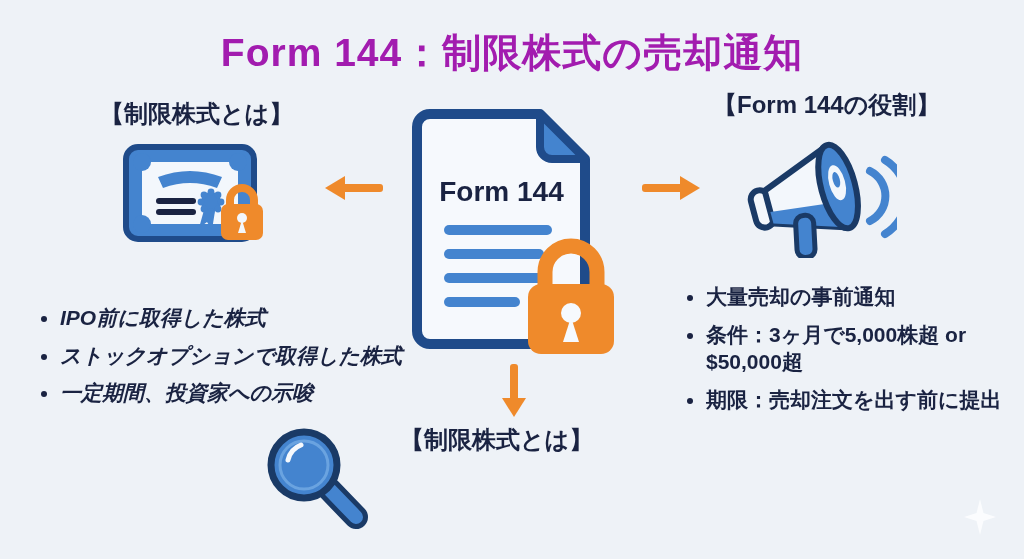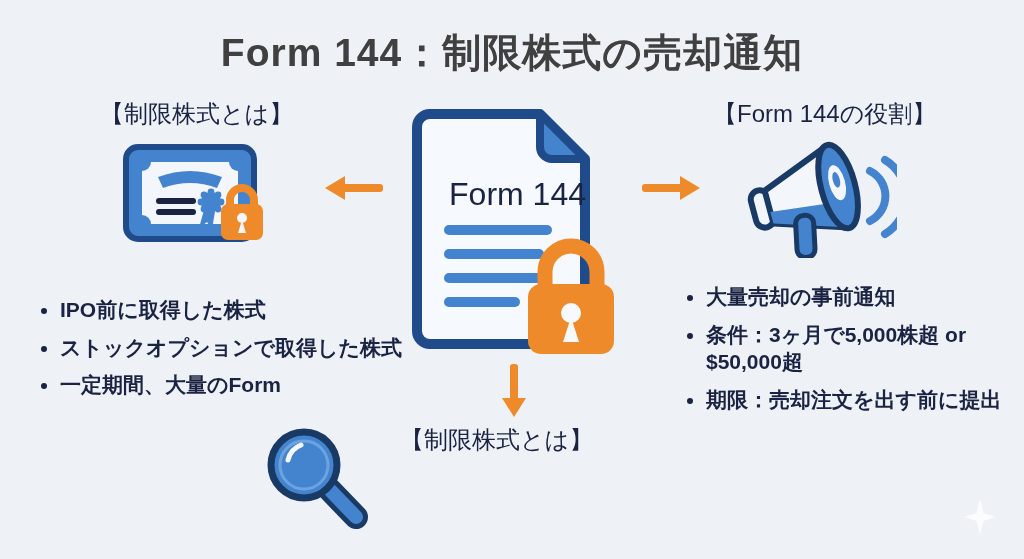--- a/index.html
+++ b/index.html
@@ -11,29 +11,29 @@
     position:relative;
   }
   .stage{position:absolute;inset:0;width:1024px;height:559px;}
   .abs{position:absolute;}
 
   .title{
     left:0;top:26px;width:1024px;
     text-align:center;
     font-size:39px;font-weight:800;
     letter-spacing:1px;
-    color:#404040;
+    color:#a21caf;
   }
   .sec-heading{
-    font-size:24px;font-weight:400;color:#1a2342;white-space:nowrap;
+    font-size:24px;font-weight:700;color:#1a2342;white-space:nowrap;
   }
   .doc-label{
-    left:440px;top:176px;width:155px;
+    left:424px;top:176px;width:155px;
     text-align:center;
-    font-size:32px;font-weight:400;color:#1a2342;
+    font-size:28px;font-weight:700;color:#1a2342;
     white-space:nowrap;
   }
   ul.bullets{
     margin:0;padding:0 0 0 24px;
     list-style:disc;
   }
   ul.bullets li{
     font-size:21px;font-weight:700;color:#1a2342;
     line-height:1.32;
     margin-bottom:10px;
@@ -47,21 +47,21 @@
 </style>
 </head>
 <body>
 
 <div class="stage">
 
   <div class="abs title">Form 144：制限株式の売却通知</div>
 
   <div class="abs sec-heading" style="left:100px;top:98px;">【制限株式とは】</div>
 
-  <div class="abs sec-heading" style="left:713px;top:98px;">【Form 144の役割】</div>
+  <div class="abs sec-heading" style="left:713px;top:89px;">【Form 144の役割】</div>
 
   <svg class="abs" style="left:118px;top:140px;" width="160" height="118" viewBox="0 0 160 118">
     <rect x="8" y="7" width="128" height="92" rx="12" fill="#4484cf" stroke="#1f4b8a" stroke-width="6"></rect>
     <rect x="24" y="22" width="96" height="62" rx="5" fill="#f3f7fc"></rect>
     <circle cx="24" cy="22" r="9" fill="#4484cf"></circle>
     <circle cx="120" cy="22" r="9" fill="#4484cf"></circle>
     <circle cx="24" cy="84" r="9" fill="#4484cf"></circle>
     <circle cx="120" cy="84" r="9" fill="#4484cf"></circle>
     <path d="M 40 37 Q 72 25 104 37 L 99 48 Q 72 38 45 48 Z" fill="#4484cf"></path>
     <rect x="38" y="58" width="40" height="6" rx="3" fill="#1a2342"></rect>
@@ -126,24 +126,24 @@
   </svg>
   <svg class="abs" style="left:640px;top:175px;" width="62" height="26" viewBox="0 0 62 26">
     <rect x="2" y="9" width="42" height="8" rx="3" fill="#ef8a2b"></rect>
     <path d="M 40 1 V 25 L 60 13 Z" fill="#ef8a2b"></path>
   </svg>
   <svg class="abs" style="left:501px;top:362px;" width="26" height="56" viewBox="0 0 26 56">
     <rect x="9" y="2" width="8" height="38" rx="3" fill="#ef8a2b"></rect>
     <path d="M 1 36 H 25 L 13 55 Z" fill="#ef8a2b"></path>
   </svg>
 
-  <ul class="bullets abs" style="left:36px;top:296px;width:420px;">
+  <ul class="bullets abs" style="left:36px;top:304px;width:420px;font-style:italic;">
     <li>IPO前に取得した株式</li>
     <li>ストックオプションで取得した株式</li>
-    <li>一定期間、大量のForm</li>
+    <li>一定期間、投資家への示唆</li>
   </ul>
 
   <ul class="bullets abs" style="left:682px;top:283px;width:330px;">
     <li>大量売却の事前通知</li>
     <li>条件：3ヶ月で5,000株超 or $50,000超</li>
     <li>期限：売却注文を出す前に提出</li>
   </ul>
 
   <svg class="abs" style="left:256px;top:418px;" width="125" height="122" viewBox="0 0 125 122">
     <path d="M 74 72 L 100 99" stroke="#1a3a66" stroke-width="24" stroke-linecap="round"></path>

